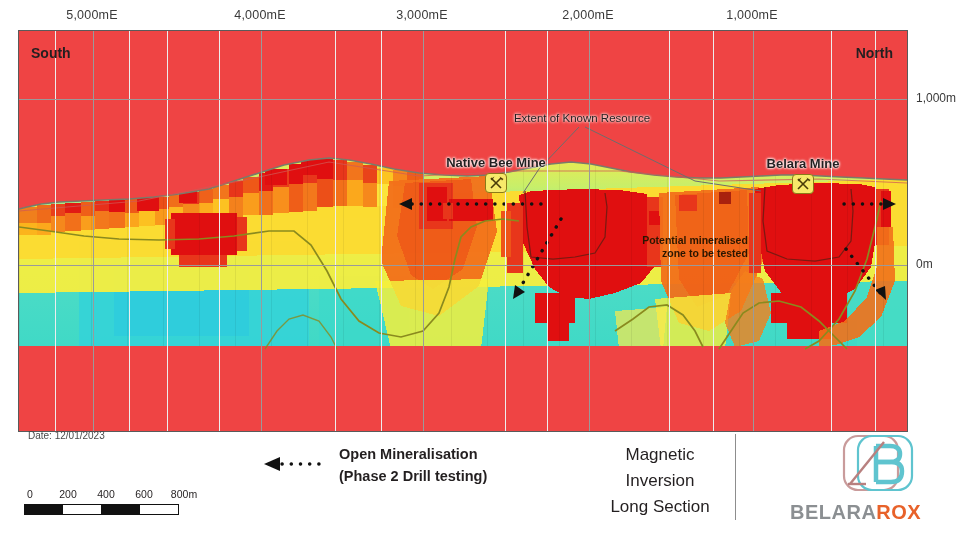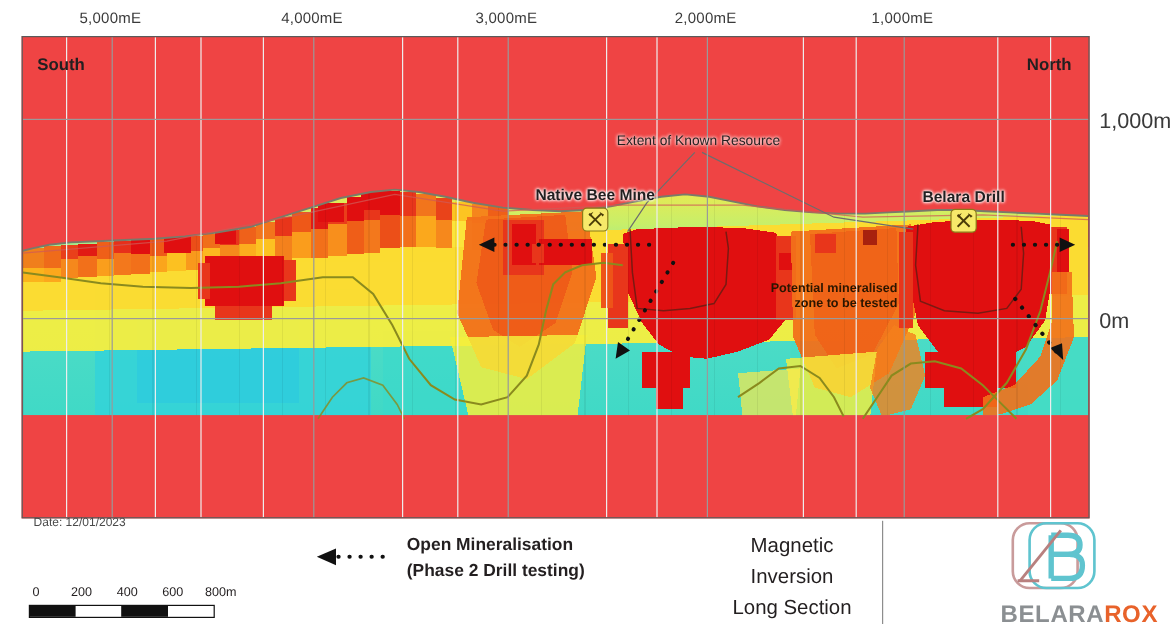--- a/index.html
+++ b/index.html
@@ -15,21 +15,21 @@
   
   .plot{position:absolute;left:18px;top:30px;width:888px;height:400px;
         border:1.6px solid #5a5a5a;background:#ef4444;overflow:hidden;}
   .vgrid{position:absolute;top:0;bottom:0;width:1px;background:#9a9a9a;}
   .vgridm{position:absolute;top:0;bottom:0;width:1px;background:#ededed;}
   .hgrid{position:absolute;left:0;right:0;height:1px;background:#9a9a9a;}
 
   .dirlab{position:absolute;font-size:14px;font-weight:bold;color:#231f20;}
 
   
-  .ylab{position:absolute;font-size:18px;color:#3a3a3a;white-space:nowrap;}
+  .ylab{position:absolute;font-size:12px;color:#3a3a3a;white-space:nowrap;}
 
   
   #heat{position:absolute;left:0;top:0;}
 
   
   .mlabel{position:absolute;font-size:13px;font-weight:bold;color:#231f20;
           transform:translateX(-50%);white-space:nowrap;
           text-shadow:0 0 3px #fff,0 0 3px #fff,0 0 2px #fff;}
   .mineicon{position:absolute;width:22px;height:20px;border:1.3px solid #8a7a18;
             border-radius:4px;background:#f7e96a;transform:translateX(-50%);
@@ -55,21 +55,21 @@
   .scalewrap{position:absolute;left:24px;top:488px;}
   .scalenums{position:relative;height:14px;width:190px;}
   .scalenums span{position:absolute;top:0;font-size:10.5px;color:#231f20;
                   transform:translateX(-50%);}
   .scalebar{position:relative;margin-top:2px;width:155px;height:11px;
             border:1px solid #111;box-sizing:border-box;background:#fff;}
   .scalebar i{position:absolute;top:0;bottom:0;background:#111;display:block;}
 
   
   .logo{position:absolute;left:790px;top:432px;width:175px;height:96px;}
-  .logotext{position:absolute;left:0;bottom:4px;width:175px;text-align:right;
+  .logotext{position:absolute;left:0;bottom:4px;width:175px;text-align:left;
             font-size:20px;font-weight:bold;letter-spacing:.5px;}
   .lt-a{color:#8b8f92;}
   .lt-b{color:#e8622a;}
   .logomark{position:absolute;left:42px;top:0px;width:92px;height:66px;}
 </style>
 </head>
 <body>
 
 <div id="root">
 
@@ -329,21 +329,21 @@
     <div class="mlabel" style="left:477px;top:124px">Native Bee Mine</div>
     <div class="mineicon" style="left:477px;top:142px">
       <svg width="18" height="17" viewBox="0 0 18 17">
         <path d="M3,13 L13,3" stroke="#4a3c08" stroke-width="1.6" fill="none"></path>
         <path d="M13,13 L3,3" stroke="#4a3c08" stroke-width="1.6" fill="none"></path>
         <path d="M11.5,1.5 L15.5,4 L14,5.5 Z" fill="#4a3c08"></path>
         <path d="M2.5,4 L6.5,1.5 L4,5.5 Z" fill="#4a3c08"></path>
       </svg>
     </div>
 
-    <div class="mlabel" style="left:784px;top:125px">Belara Drill</div>
+    <div class="mlabel" style="left:784px;top:125px">Belara Mine</div>
     <div class="mineicon" style="left:784px;top:143px">
       <svg width="18" height="17" viewBox="0 0 18 17">
         <path d="M3,13 L13,3" stroke="#4a3c08" stroke-width="1.6" fill="none"></path>
         <path d="M13,13 L3,3" stroke="#4a3c08" stroke-width="1.6" fill="none"></path>
         <path d="M11.5,1.5 L15.5,4 L14,5.5 Z" fill="#4a3c08"></path>
         <path d="M2.5,4 L6.5,1.5 L4,5.5 Z" fill="#4a3c08"></path>
       </svg>
     </div>
 
     <div class="potlabel" style="left:676px;top:203px">

